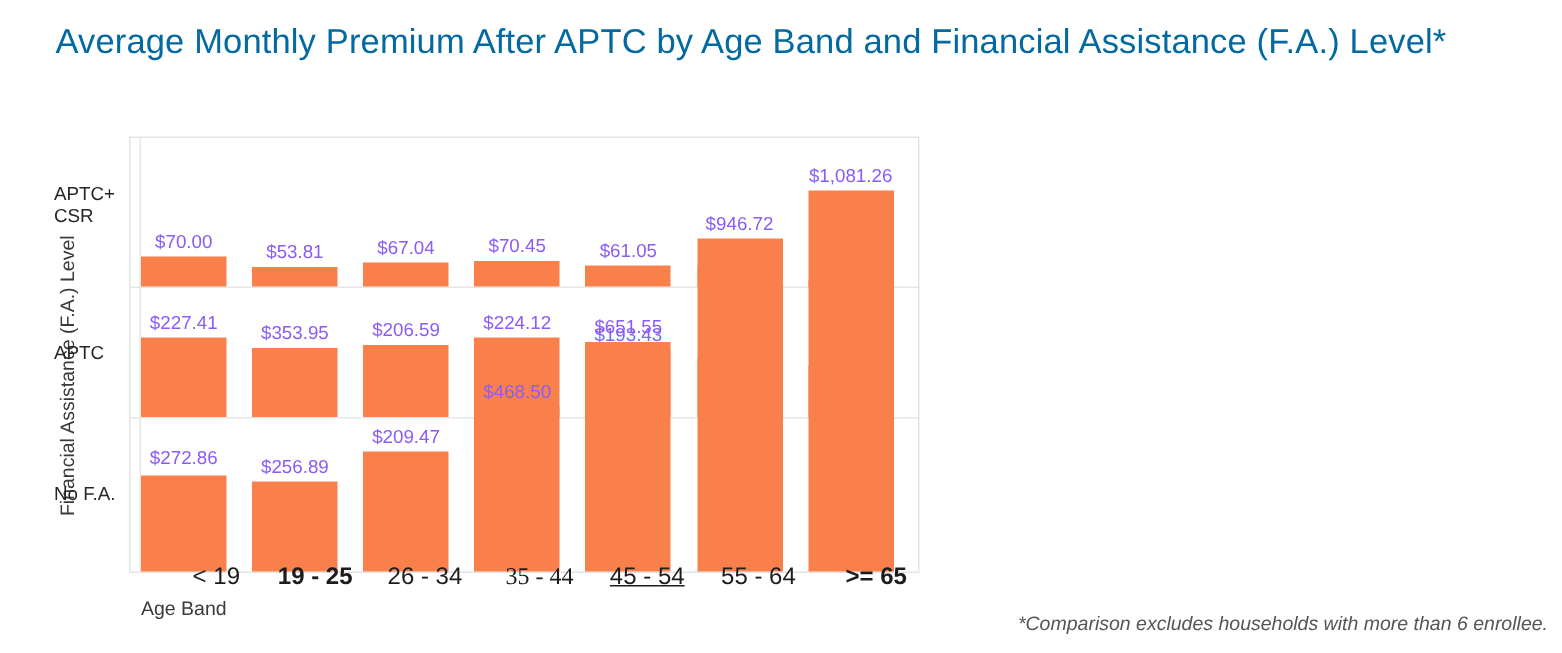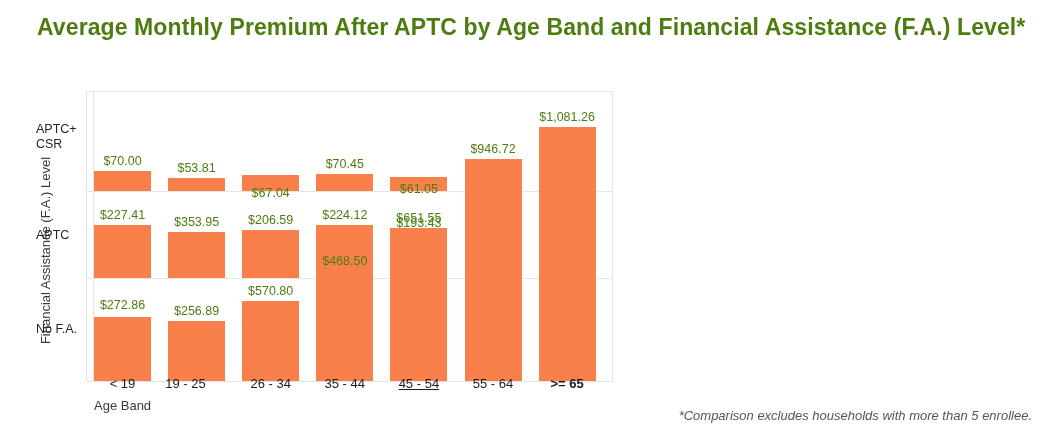--- a/index.html
+++ b/index.html
@@ -22,22 +22,22 @@
   }
 
   
   .chart-title {
     position: absolute;
     left: 37px;
     top: 11px;
     width: 1000px;
     font-size: 23px;
     line-height: 32px;
-    color: #4d7c0f;
-    font-weight: 700;
+    color: #0369a1;
+    font-weight: 400;
     letter-spacing: 0.1px;
   }
 
   
   .y-axis-title {
     position: absolute;
     left: -105px;
     top: 243px;
     width: 300px;
     text-align: center;
@@ -105,32 +105,32 @@
     height: 435px;
     pointer-events: none;
   }
   .bar {
     position: absolute;
     background: #f9804b;
   }
   .bar-label {
     position: absolute;
     font-size: 12.5px;
-    color: #4d7c0f;
+    color: #8b5cf6;
     text-align: center;
     white-space: nowrap;
   }
 
   
   .x-tick {
     position: absolute;
     top: 376px;
-    font-size: 13px;
+    font-size: 16px;
     color: #1c1c1c;
-    text-align: center;
+    text-align: right;
     white-space: nowrap;
   }
 
   
   .callout {
     position: absolute;
     left: 620px;
     top: 112px;
     width: 412px;
     text-align: center;
@@ -179,25 +179,25 @@
   <div class="band-label" style="top:322px">
     <div>No F.A.</div>
   </div>
 
   <div class="bars-layer" id="bars-layer">
       <div class="bar" style="left: 94px; width: 57px; top: 171.046px; height: 19.9536px; background: rgb(249, 128, 75);"></div>
       <div class="bar-label" style="left: 85px; width: 75px; top: 154.046px;">$70.00</div>
       <div class="bar" style="left: 168.1px; width: 57px; top: 178.382px; height: 12.6184px; background: rgb(249, 128, 75);"></div>
       <div class="bar-label" style="left: 159.1px; width: 75px; top: 161.382px;">$53.81</div>
       <div class="bar" style="left: 242.2px; width: 57px; top: 175.279px; height: 15.7209px; background: rgb(249, 128, 75);"></div>
-      <div class="bar-label" style="left: 233.2px; width: 75px; top: 158.279px; margin-top: 28px;">$67.04</div>
+      <div class="bar-label" style="left: 233.2px; width: 75px; top: 158.279px;">$67.04</div>
       <div class="bar" style="left: 316.3px; width: 57px; top: 174.479px; height: 16.5205px; background: rgb(249, 128, 75);"></div>
       <div class="bar-label" style="left: 307.3px; width: 75px; top: 157.479px;">$70.45</div>
       <div class="bar" style="left: 390.4px; width: 57px; top: 176.684px; height: 14.3162px; background: rgb(249, 128, 75);"></div>
-      <div class="bar-label" style="left: 381.4px; width: 75px; top: 159.684px; margin-top: 22px;">$61.05</div>
+      <div class="bar-label" style="left: 381.4px; width: 75px; top: 159.684px;">$61.05</div>
       <div class="bar" style="left: 464.5px; width: 57px; top: 178.314px; height: 12.6864px; background: rgb(249, 128, 75);"></div>
       <div class="bar-label" style="left: 455.5px; width: 75px; top: 161.314px;">$54.10</div>
       <div class="bar" style="left: 538.6px; width: 57px; top: 186.84px; height: 4.16003px; background: rgb(249, 128, 75);"></div>
       <div class="bar-label" style="left: 529.6px; width: 75px; top: 169.84px;">$17.74</div>
       <div class="bar" style="left: 94px; width: 57px; top: 224.672px; height: 53.3276px; background: rgb(249, 128, 75);"></div>
       <div class="bar-label" style="left: 85px; width: 75px; top: 207.672px;">$227.41</div>
       <div class="bar" style="left: 168.1px; width: 57px; top: 231.745px; height: 46.2551px; background: rgb(249, 128, 75);"></div>
       <div class="bar-label" style="left: 159.1px; width: 75px; top: 214.745px;">$353.95</div>
       <div class="bar" style="left: 242.2px; width: 57px; top: 229.555px; height: 48.4454px; background: rgb(249, 128, 75);"></div>
       <div class="bar-label" style="left: 233.2px; width: 75px; top: 212.555px;">$206.59</div>
@@ -207,35 +207,35 @@
       <div class="bar-label" style="left: 381.4px; width: 75px; top: 215.641px;">$193.43</div>
       <div class="bar" style="left: 464.5px; width: 57px; top: 238.914px; height: 39.0865px; background: rgb(249, 128, 75);"></div>
       <div class="bar-label" style="left: 455.5px; width: 75px; top: 221.914px;">$166.68</div>
       <div class="bar" style="left: 538.6px; width: 57px; top: 243.526px; height: 34.4738px; background: rgb(249, 128, 75);"></div>
       <div class="bar-label" style="left: 529.6px; width: 75px; top: 226.526px;">$147.01</div>
       <div class="bar" style="left: 94px; width: 57px; top: 317.014px; height: 63.9857px; background: rgb(249, 128, 75);"></div>
       <div class="bar-label" style="left: 85px; width: 75px; top: 298px;">$272.86</div>
       <div class="bar" style="left: 168.1px; width: 57px; top: 320.759px; height: 60.2407px; background: rgb(249, 128, 75);"></div>
       <div class="bar-label" style="left: 159.1px; width: 75px; top: 303.759px;">$256.89</div>
       <div class="bar" style="left: 242.2px; width: 57px; top: 301.427px; height: 79.5729px; background: rgb(249, 128, 75);"></div>
-      <div class="bar-label" style="left: 233.2px; width: 75px; top: 284.427px;">$570.80</div>
+      <div class="bar-label" style="left: 233.2px; width: 75px; top: 284.427px;">$209.47</div>
       <div class="bar" style="left: 316.3px; width: 57px; top: 271.137px; height: 109.863px; background: rgb(249, 128, 75);"></div>
       <div class="bar-label" style="left: 307.3px; width: 75px; top: 254.137px;">$468.50</div>
       <div class="bar" style="left: 390.4px; width: 57px; top: 228.212px; height: 152.788px; background: rgb(249, 128, 75);"></div>
       <div class="bar-label" style="left: 381.4px; width: 75px; top: 211.212px;">$651.55</div>
       <div class="bar" style="left: 464.5px; width: 57px; top: 158.994px; height: 222.006px; background: rgb(249, 128, 75);"></div>
       <div class="bar-label" style="left: 455.5px; width: 75px; top: 141.994px;">$946.72</div>
       <div class="bar" style="left: 538.6px; width: 57px; top: 127.445px; height: 253.555px; background: rgb(249, 128, 75);"></div>
       <div class="bar-label" style="left: 529.6px; width: 75px; top: 110.445px;">$1,081.26</div>
     </div>
   <div id="xticks-layer">
       <div class="x-tick" style="left: 85px; width: 75px;">&lt; 19</div>
-      <div class="x-tick" style="left: 148px; width: 75px;">19 - 25</div>
+      <div class="x-tick" style="left: 160px; width: 75px; font-weight: bold;">19 - 25</div>
       <div class="x-tick" style="left: 233.2px; width: 75px;">26 - 34</div>
-      <div class="x-tick" style="left: 307.3px; width: 75px;">35 - 44</div>
+      <div class="x-tick" style="left: 307.3px; width: 75px; font-family: Liberation Serif, serif;">35 - 44</div>
       <div class="x-tick" style="left: 381.4px; width: 75px; text-decoration: underline;">45 - 54</div>
       <div class="x-tick" style="left: 455.5px; width: 75px;">55 - 64</div>
       <div class="x-tick" style="left: 529.6px; width: 75px; font-weight: bold;">&gt;= 65</div>
     </div>
 
-  <div class="footnote">*Comparison excludes households with more than 5 enrollee.</div>
+  <div class="footnote">*Comparison excludes households with more than 6 enrollee.</div>
 
 </div>
 
 </body></html>

